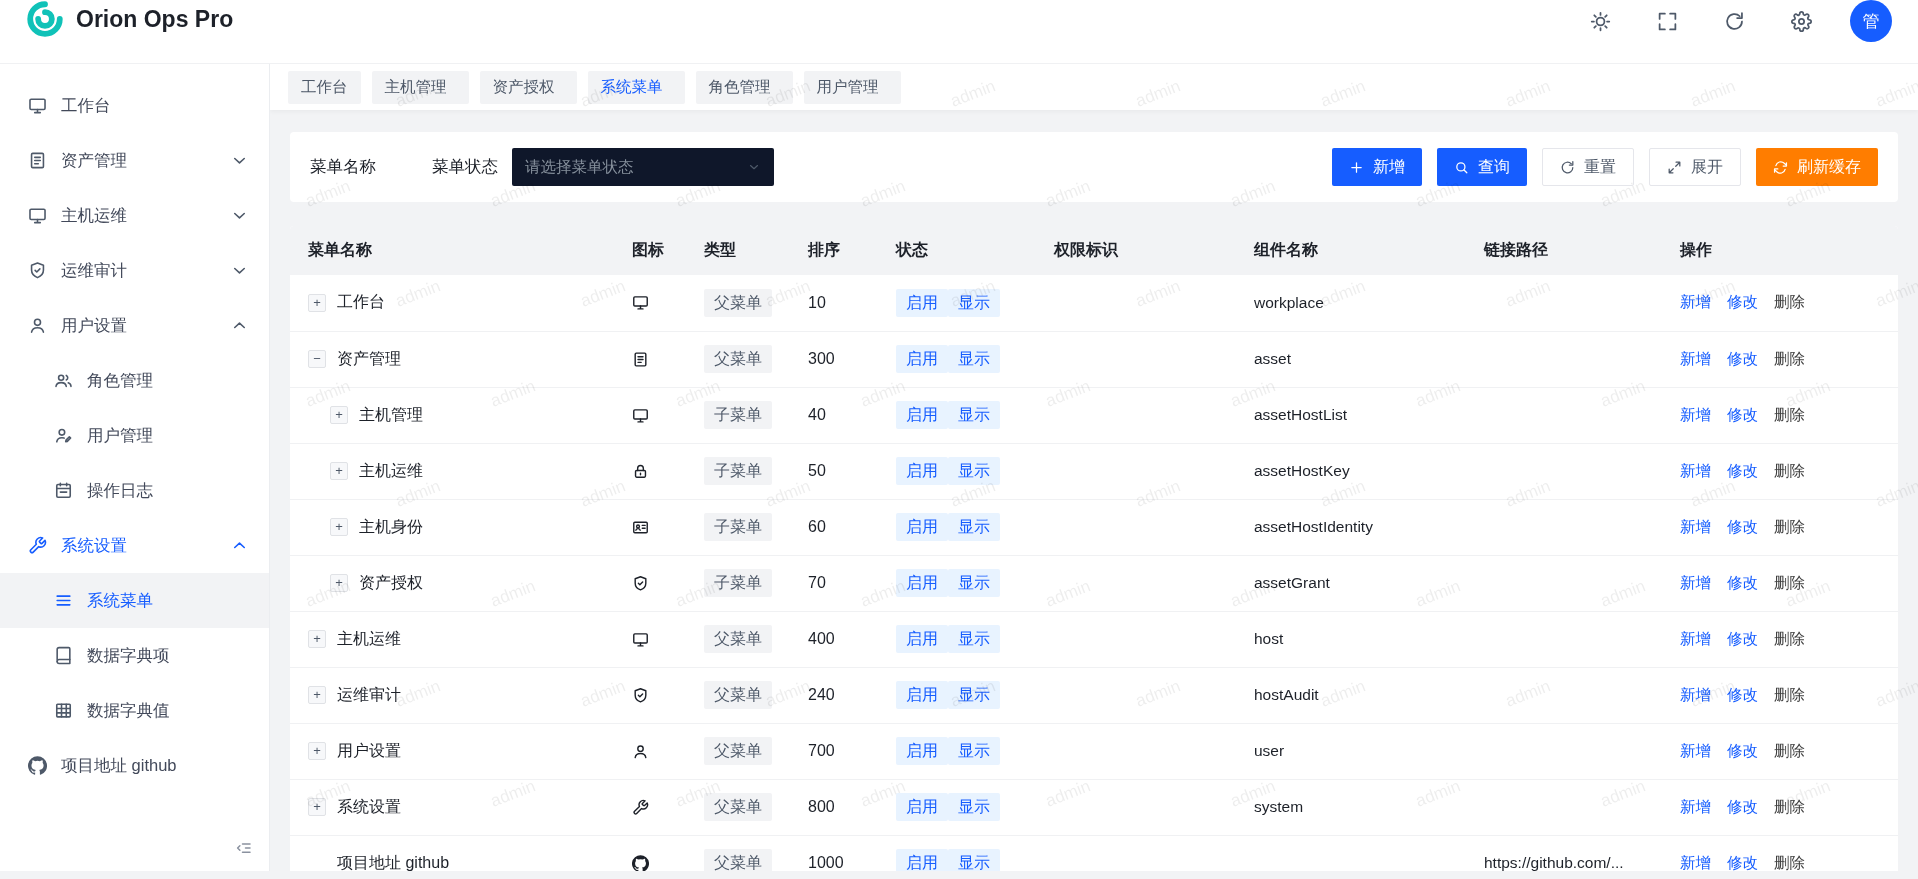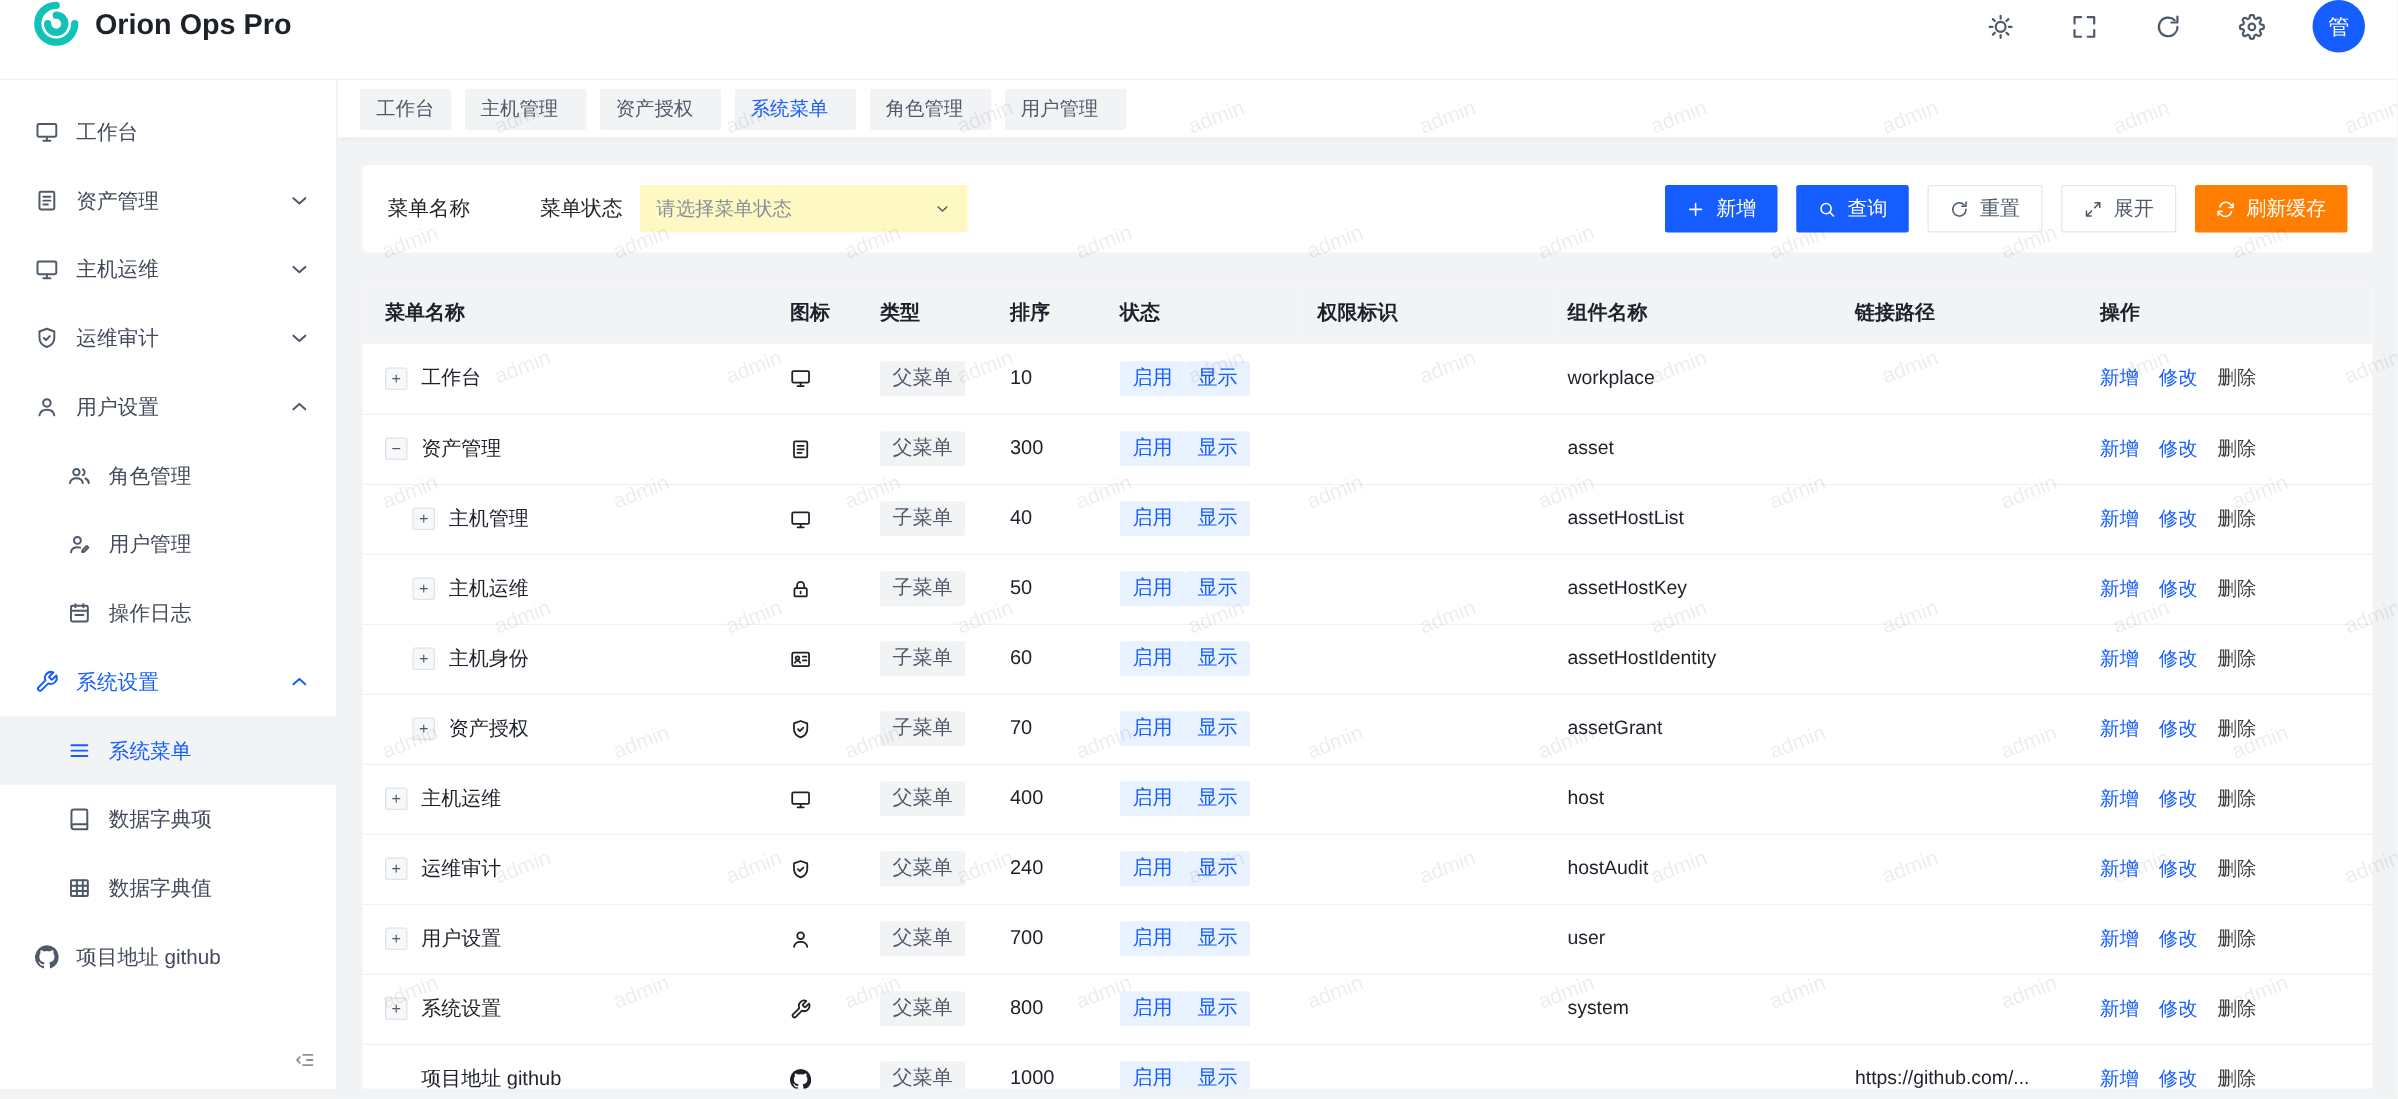--- a/index.html
+++ b/index.html
@@ -47,21 +47,21 @@
   .tab-close { font-size:12px; display:flex; cursor:pointer; }
 
   
   .filter-card { margin:22px 20px 0; background:#fff; border-radius:4px; padding:16px 20px;
     display:flex; align-items:center; flex-shrink:0; position:relative; z-index:1; }
   .f-label { font-size:16.5px; color:#1d2129; margin-right:14px; white-space:nowrap; }
   .f-label.gap { margin-left:42px; }
   .f-input { width:290px; height:38px; background:#f2f3f5; border:none; outline:none;
     border-radius:2px; padding:0 13px; font-size:15.5px; color:#1d2129; font-family:inherit; }
   .f-input::placeholder { color:#86909c; }
-  .f-select { width:262px; height:38px; background:#fef9c3; border-radius:2px;
+  .f-select { width:262px; height:38px; background:#0f172a; border-radius:2px;
     display:flex; align-items:center; padding:0 13px; cursor:pointer; }
   .sel-text { color:#86909c; font-size:15.5px; flex:1; }
   .sel-caret { color:#4e5969; font-size:14px; }
   .f-buttons { margin-left:auto; display:flex; gap:15px; }
   .btn { height:38px; display:flex; align-items:center; gap:9px; padding:0 17px;
     border-radius:2px; font-size:16px; border:none; cursor:pointer; font-family:inherit; white-space:nowrap; }
   .btn .icon { font-size:15px; }
   .btn.primary { background:#165dff; color:#fff; }
   .btn.default { background:#fff; border:1px solid #e5e6eb; color:#4e5969; }
   .btn.warning { background:#ff7d00; color:#fff; }

